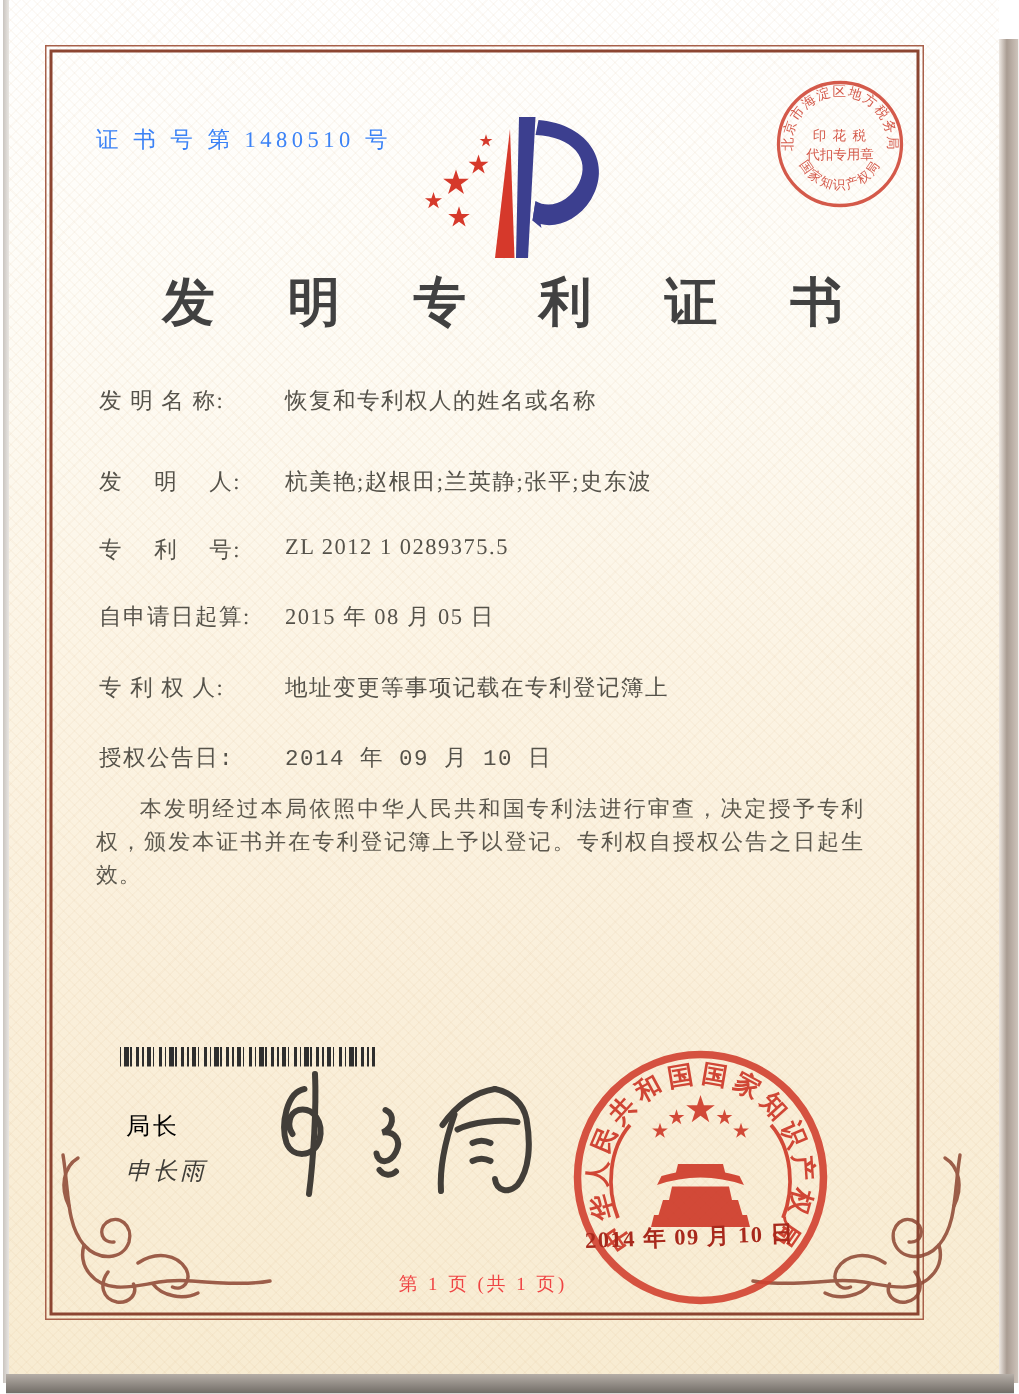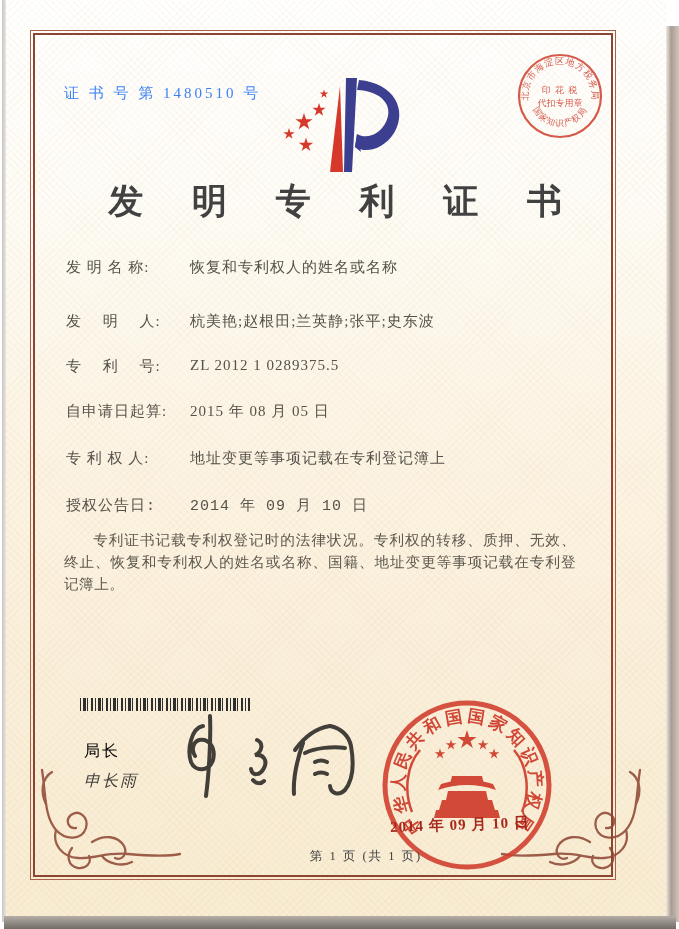--- a/index.html
+++ b/index.html
@@ -50,21 +50,21 @@
   }
   .director-title{position:absolute;left:84px;top:741px;font-size:16px;color:#000000;font-family:"Liberation Sans","DejaVu Sans",sans-serif;letter-spacing:2px;}
   .director-name{position:absolute;left:84px;top:771px;font-size:16px;color:#3f3d38;font-family:"Liberation Sans","DejaVu Sans",sans-serif;letter-spacing:2px;font-style:italic;}
   .signature{position:absolute;left:165px;top:698px;}
   .seal{position:absolute;left:374px;top:692px;}
   .seal-date{
     position:absolute;left:390px;top:815px;width:170px;
     font-size:15px;font-weight:bold;color:#a8291c;letter-spacing:1px;white-space:nowrap;
     transform:rotate(-2deg);
   }
-  .footer{position:absolute;left:30px;top:848px;width:584px;text-align:center;font-size:12.5px;color:#404040;letter-spacing:2px;margin-left:44px;}
+  .footer{position:absolute;left:30px;top:848px;width:584px;text-align:center;font-size:12.5px;color:#ef4444;letter-spacing:2px;}
   .tax-stamp{position:absolute;left:512px;top:48px;opacity:0.88;}
   .corner{position:absolute;}
   .corner-left{left:32px;top:764px;}
   .corner-right{left:500px;top:764px;transform:scaleX(-1);}
 </style>
 </head>
 <body>
 
 <div class="paper">
   <div class="paper-texture"></div>
@@ -148,21 +148,21 @@
 <div class="field-row" style="top:449px;text-align:center;">
   <span class="field-label">专 利 权 人:</span>
   <span class="field-value">地址变更等事项记载在专利登记簿上</span>
 </div>
 <div class="field-row" style="top:496px;font-family:Liberation Mono, monospace;">
   <span class="field-label">授权公告日:</span>
   <span class="field-value">2014 年 09 月 10 日</span>
 </div>
 
 <div class="paragraphs">
-  <p>专利证书记载专利权登记时的法律状况。专利权的转移、质押、无效、终止、恢复和专利权人的姓名或名称、国籍、地址变更等事项记载在专利登记簿上。</p>
+  <p>本发明经过本局依照中华人民共和国专利法进行审查，决定授予专利权，颁发本证书并在专利登记簿上予以登记。专利权自授权公告之日起生效。</p>
 </div>
 
 <div class="barcode"></div>
 
 <div class="director-title">局长</div>
 <div class="director-name">申长雨</div>
 
 <svg class="signature" width="210" height="115" viewBox="0 0 210 115">
   <g stroke="#2f2c28" stroke-width="4" fill="none" stroke-linecap="round" opacity="0.9">
     <path d="M38,28 C26,30 22,52 26,64 C30,74 44,74 48,62 C51,50 44,40 34,42 C28,44 26,52 30,58"></path>

